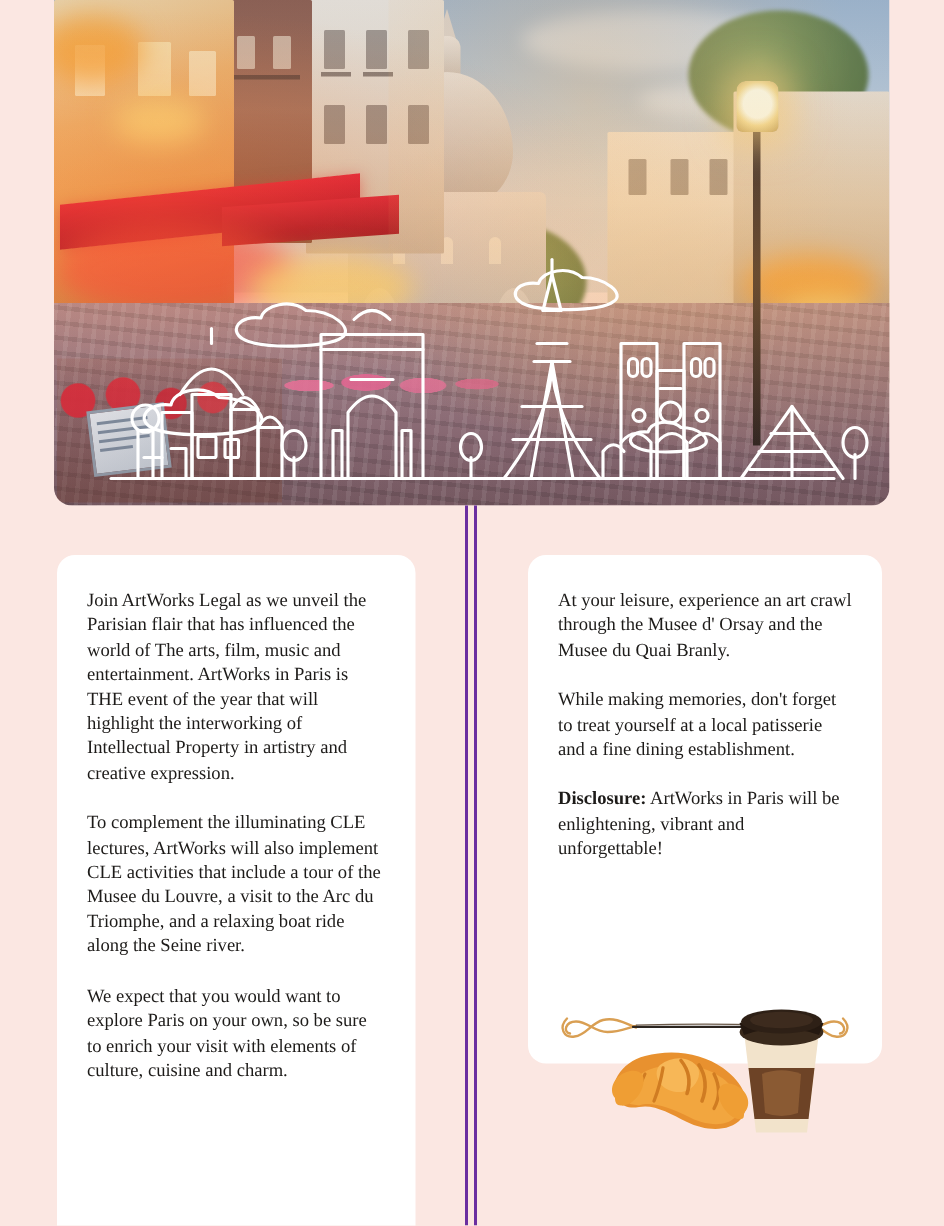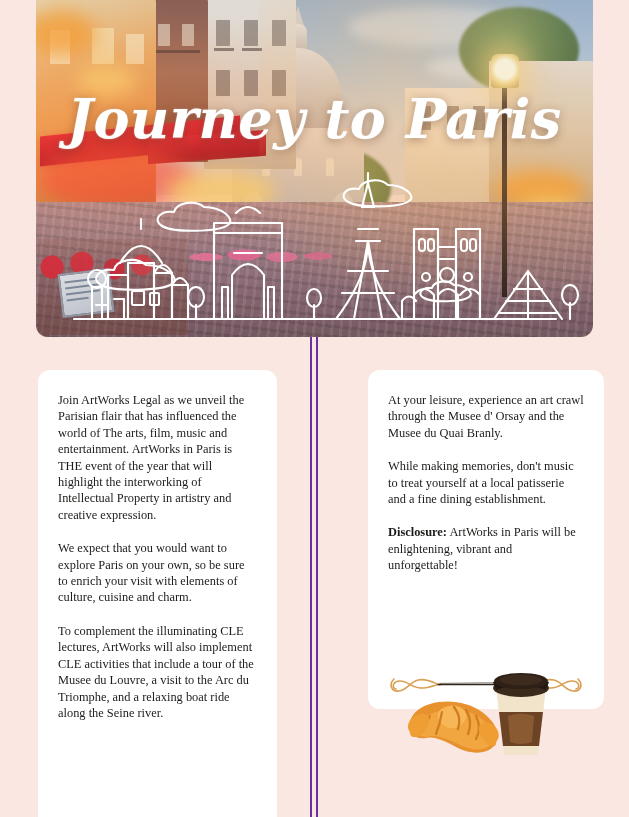--- a/index.html
+++ b/index.html
@@ -176,21 +176,21 @@
   .vline{position:absolute;top:337px;width:2px;height:480px;background:#6b2fa0;}
   .vline.a{left:310px;}
   .vline.b{left:316px;}
 
   
   .card{
     position:absolute;top:370px;background:#ffffff;border-radius:12px;
     box-sizing:border-box;padding:22px 20px 0 20px;
   }
   .card.left{left:38px;width:239px;height:519px;}
-  .card.right{left:368px;width:236px;height:339px;}
+  .card.right{left:352px;width:236px;height:339px;}
 
   .para{
     margin:0 0 17px 0;
     font-family:"Liberation Serif",serif;
     font-size:12.4px;line-height:16.4px;color:#1d1b19;
     text-align:left;
   }
   .para:last-of-type{margin-bottom:0;}
   .para b{font-weight:bold;}
 
@@ -363,46 +363,45 @@
 
         <path d="M160 152 L160 138"></path>
         <ellipse cx="160" cy="130" rx="8" ry="10"></ellipse>
         <path d="M278 152 L278 138"></path>
         <ellipse cx="278" cy="131" rx="7" ry="9"></ellipse>
         <path d="M534 152 L534 136"></path>
         <ellipse cx="534" cy="128" rx="8" ry="10"></ellipse>
       </g>
     </svg>
 
-    <div class="hero-title">Journey to Paris</div>
   </div>
 
   <div class="vline a"></div>
   <div class="vline b"></div>
 
   <div class="card left">
     <p class="para">Join ArtWorks Legal as we unveil the Parisian flair that has influenced the world of The arts, film, music and entertainment. ArtWorks in Paris is THE event of the year that will highlight the interworking of Intellectual Property in artistry and creative expression.</p>
+    <p class="para">To complement the illuminating CLE lectures, ArtWorks will also implement CLE activities that include a tour of the Musee du Louvre, a visit to the Arc du Triomphe, and a relaxing boat ride along the Seine river.</p>
     <p class="para">We expect that you would want to explore Paris on your own, so be sure to enrich your visit with elements of culture, cuisine and charm.</p>
-    <p class="para">To complement the illuminating CLE lectures, ArtWorks will also implement CLE activities that include a tour of the Musee du Louvre, a visit to the Arc du Triomphe, and a relaxing boat ride along the Seine river.</p>
 
     <svg class="flourish" viewBox="0 0 196 22">
       <g fill="none" stroke="#d99f53" stroke-width="1.6" stroke-linecap="round">
         <path d="M6 6 C0 12, 4 19, 11 18 C19 17, 22 9, 30 7 C39 5, 46 10, 52 12"></path>
         <path d="M8 16 C3 15, 5 8, 12 8 C20 8, 24 15, 33 15 C41 15, 47 12, 52 11"></path>
         <path d="M190 6 C196 12, 192 19, 185 18 C177 17, 174 9, 166 7 C157 5, 150 10, 144 12"></path>
         <path d="M188 16 C193 15, 191 8, 184 8 C176 8, 172 15, 163 15 C155 15, 149 12, 144 11"></path>
       </g>
       <path d="M50 11.6 L146 11.6" stroke="#2c2520" stroke-width="1.5" stroke-linecap="round"></path>
       <path d="M52 10.4 Q98 9.2, 144 10.4" stroke="#6b5a4a" stroke-width="0.8" fill="none"></path>
     </svg>
   </div>
 
   <div class="card right">
     <p class="para">At your leisure, experience an art crawl through the Musee d' Orsay and the Musee du Quai Branly.</p>
-    <p class="para">While making memories, don't music to treat yourself at a local patisserie and a fine dining establishment.</p>
+    <p class="para">While making memories, don't forget to treat yourself at a local patisserie and a fine dining establishment.</p>
     <p class="para"><b>Disclosure:</b><span> ArtWorks in Paris will be enlightening, vibrant and unforgettable!</span></p>
 
     <svg class="flourish" viewBox="0 0 196 22">
       <g fill="none" stroke="#d99f53" stroke-width="1.6" stroke-linecap="round">
         <path d="M6 6 C0 12, 4 19, 11 18 C19 17, 22 9, 30 7 C39 5, 46 10, 52 12"></path>
         <path d="M8 16 C3 15, 5 8, 12 8 C20 8, 24 15, 33 15 C41 15, 47 12, 52 11"></path>
         <path d="M190 6 C196 12, 192 19, 185 18 C177 17, 174 9, 166 7 C157 5, 150 10, 144 12"></path>
         <path d="M188 16 C193 15, 191 8, 184 8 C176 8, 172 15, 163 15 C155 15, 149 12, 144 11"></path>
       </g>
       <path d="M50 11.6 L146 11.6" stroke="#2c2520" stroke-width="1.5" stroke-linecap="round"></path>

